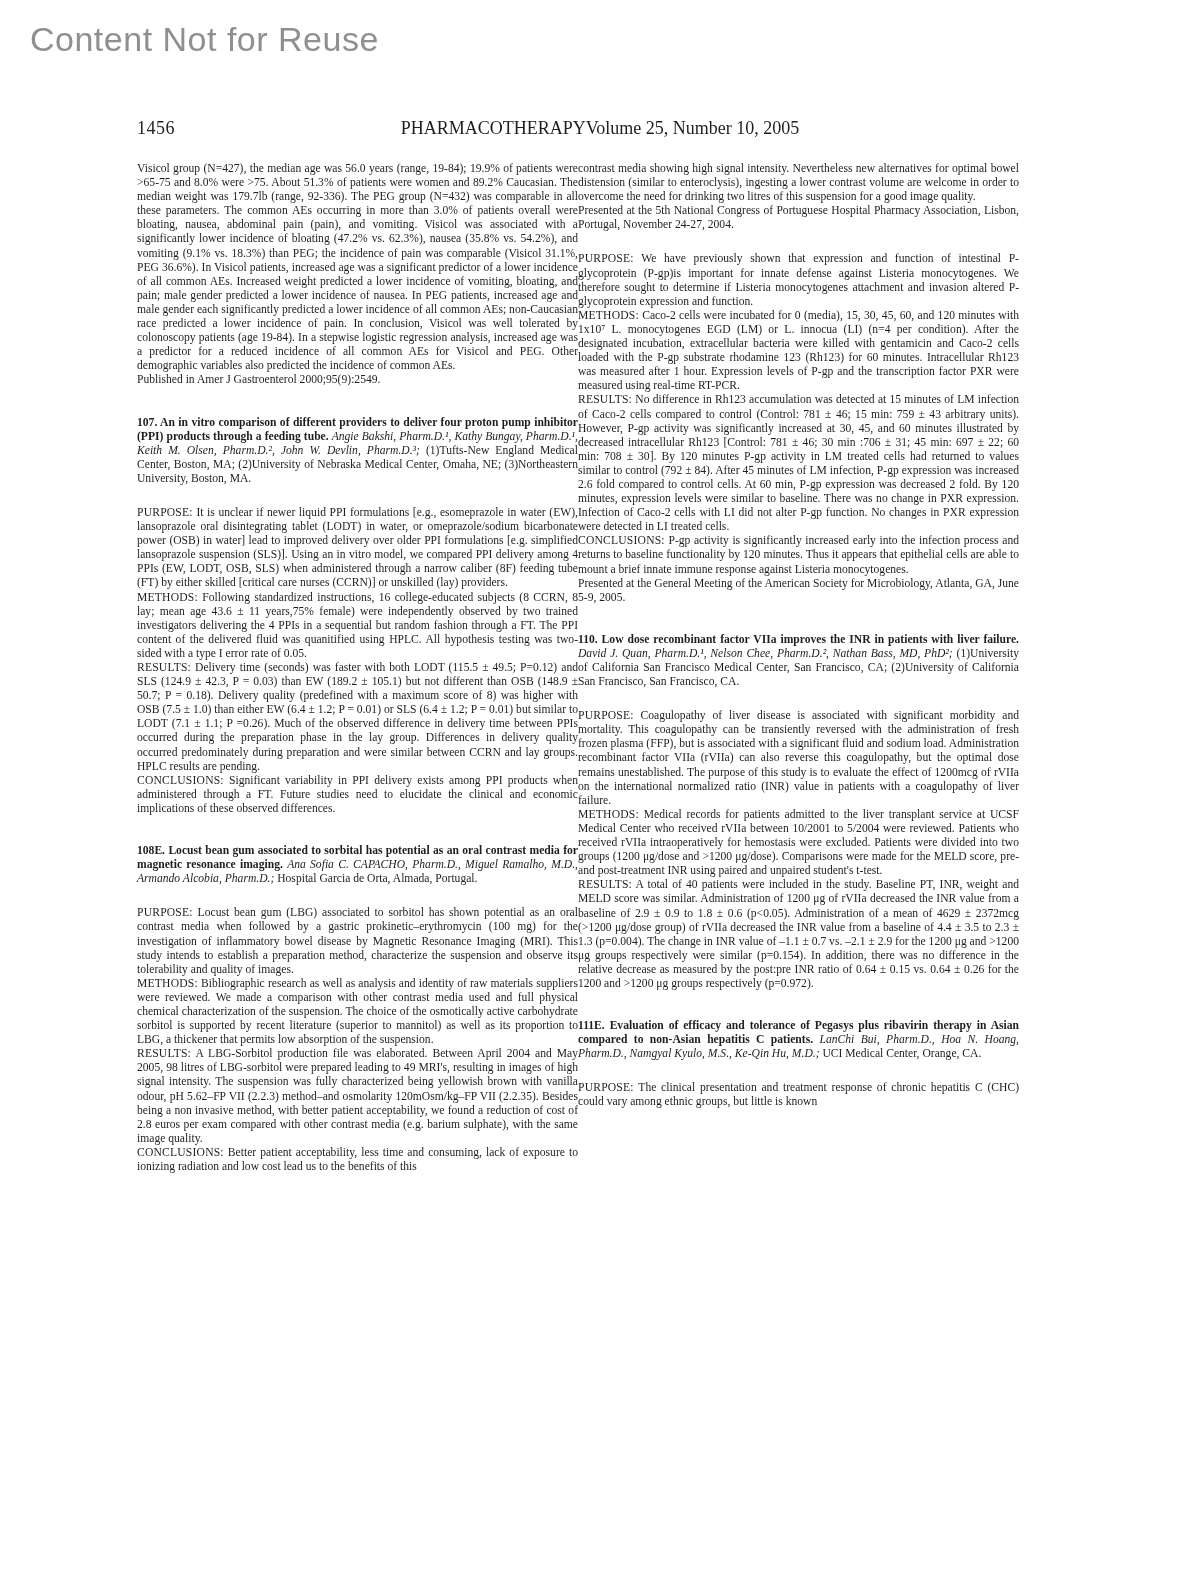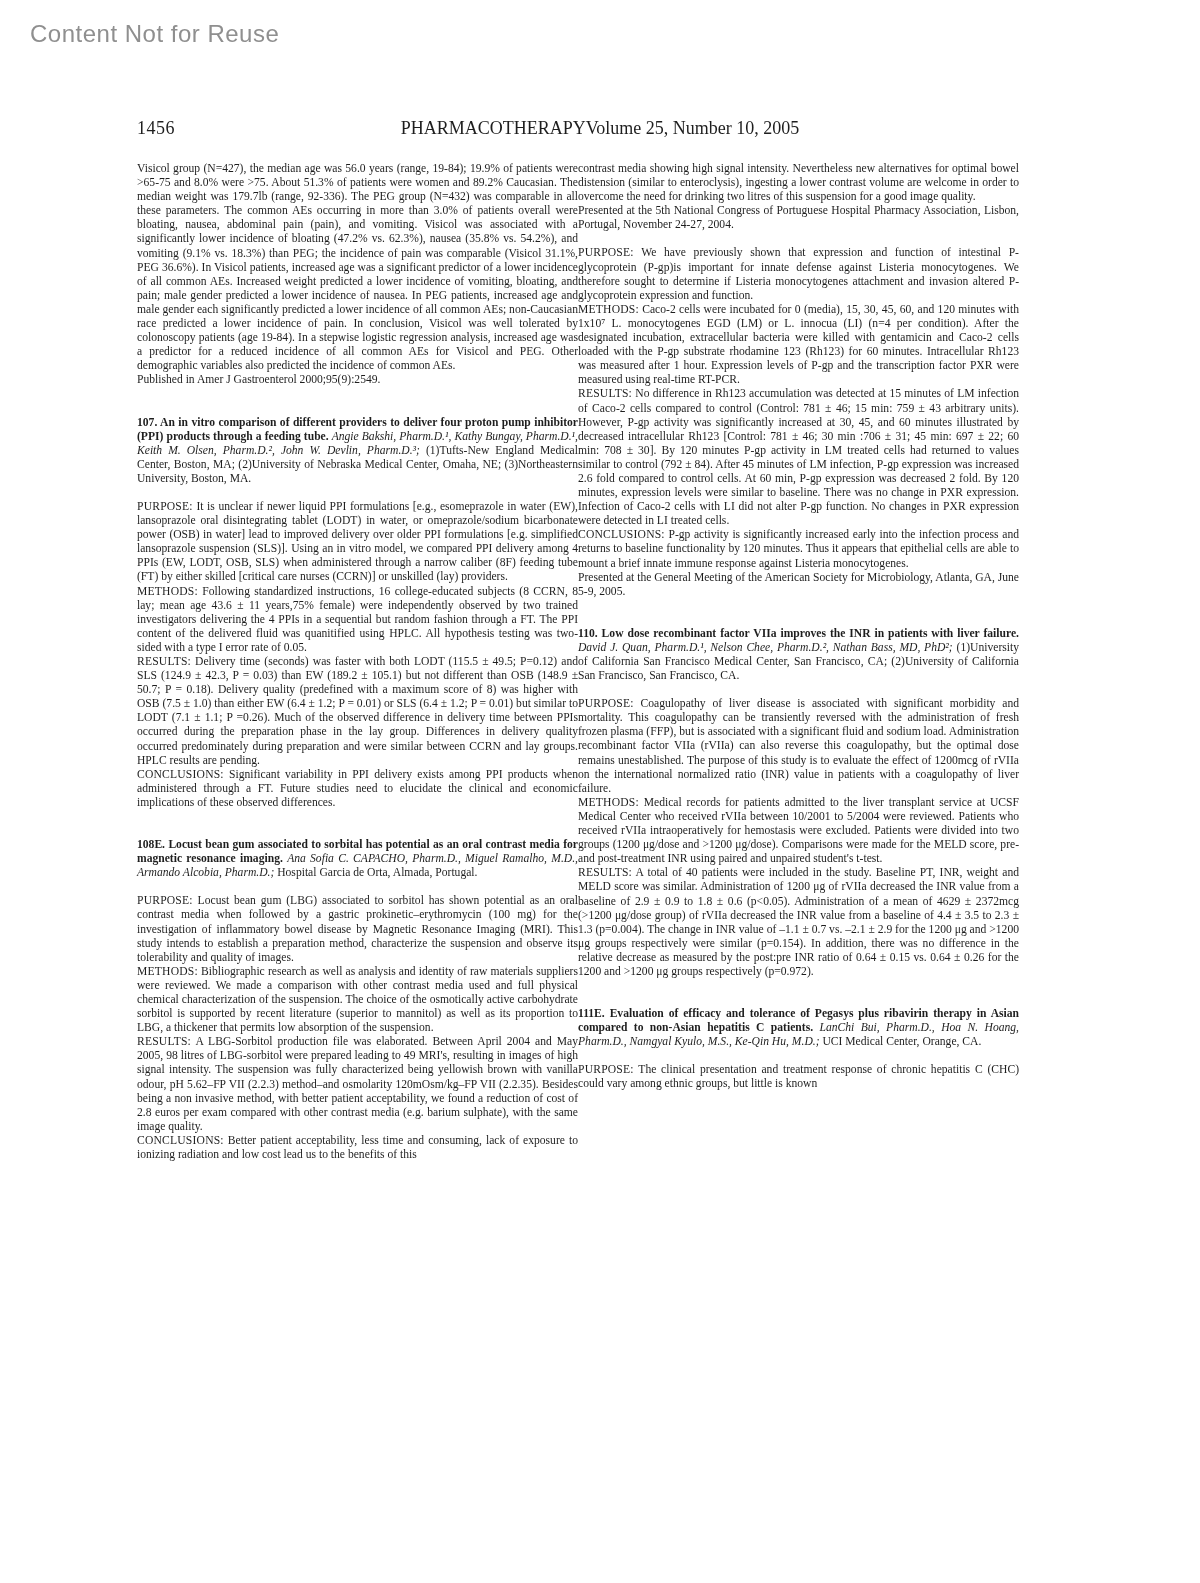--- a/index.html
+++ b/index.html
@@ -11,21 +11,21 @@
     background: #ffffff;
     overflow: hidden;
     font-family: "Liberation Serif", "DejaVu Serif", serif;
     color: #1e1e1e;
   }
   .watermark {
     position: absolute;
     top: 20px;
     left: 30px;
     font-family: "Liberation Sans", "DejaVu Sans", sans-serif;
-    font-size: 24px;
+    font-size: 34px;
     color: #8f8f8f;
     letter-spacing: 0.5px;
   }
   .header {
     position: absolute;
     top: 118px;
     left: 137px;
     width: 926px;
     height: 26px;
     text-align: right;
@@ -54,21 +54,21 @@
     display: flex;
   }
   .col { width: 441px; }
   .col p {
     margin: 0;
     font-size: 11.6px;
     line-height: 14.1px;
     text-align: justify;
   }
   .col p.abs-head { margin-top: 28px; }
-  .col p.sec.first { margin-top: 14px; }
+  .col p.sec.first { margin-top: 20px; }
   .abs-title { font-weight: bold; }
   .abs-authors { font-style: italic; }
   .sec-label { letter-spacing: 0.2px; }
 </style>
 </head>
 <body>
 
 <div class="page">
 
   <div class="watermark">Content Not for Reuse</div>

